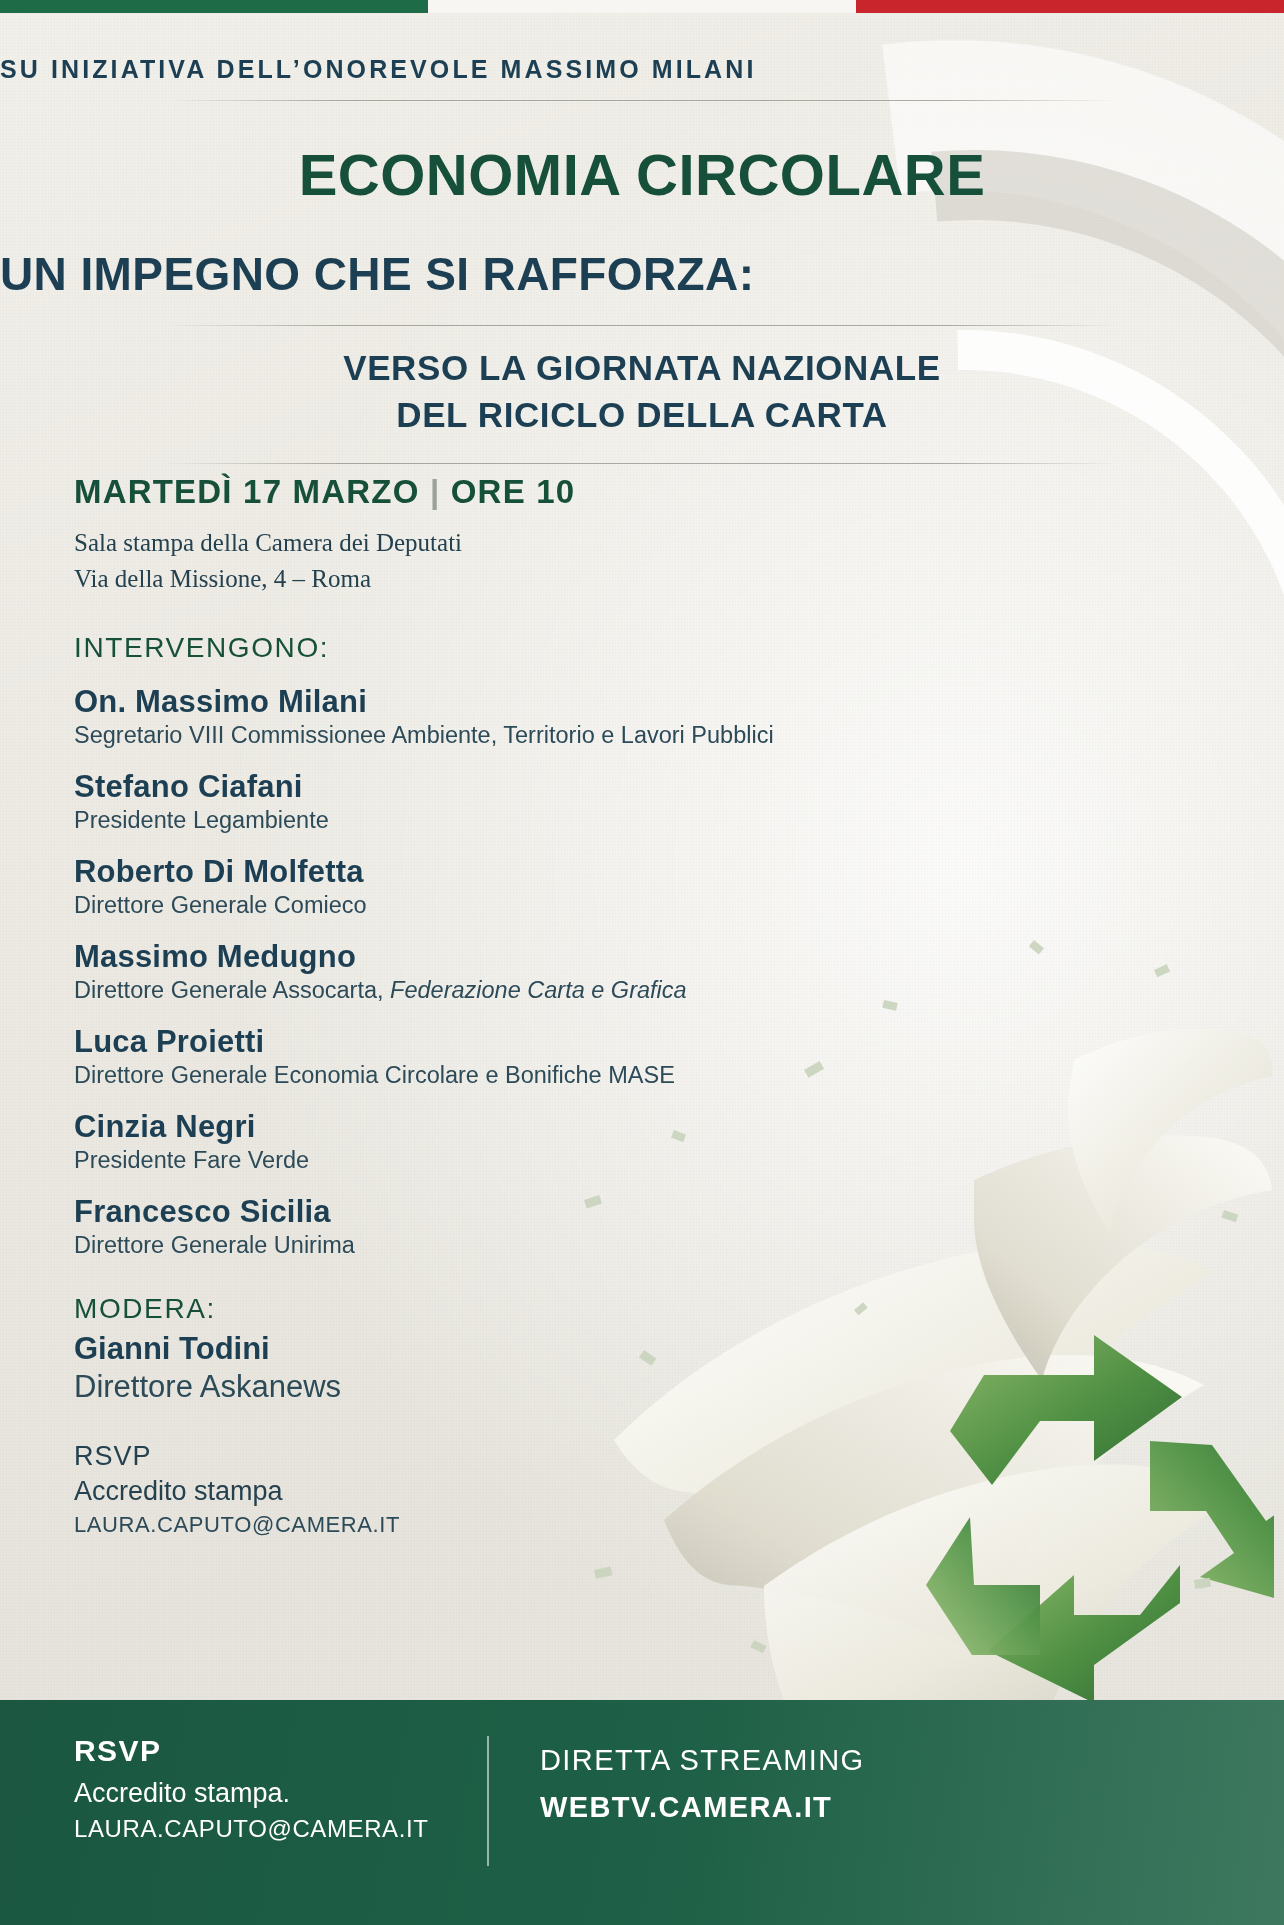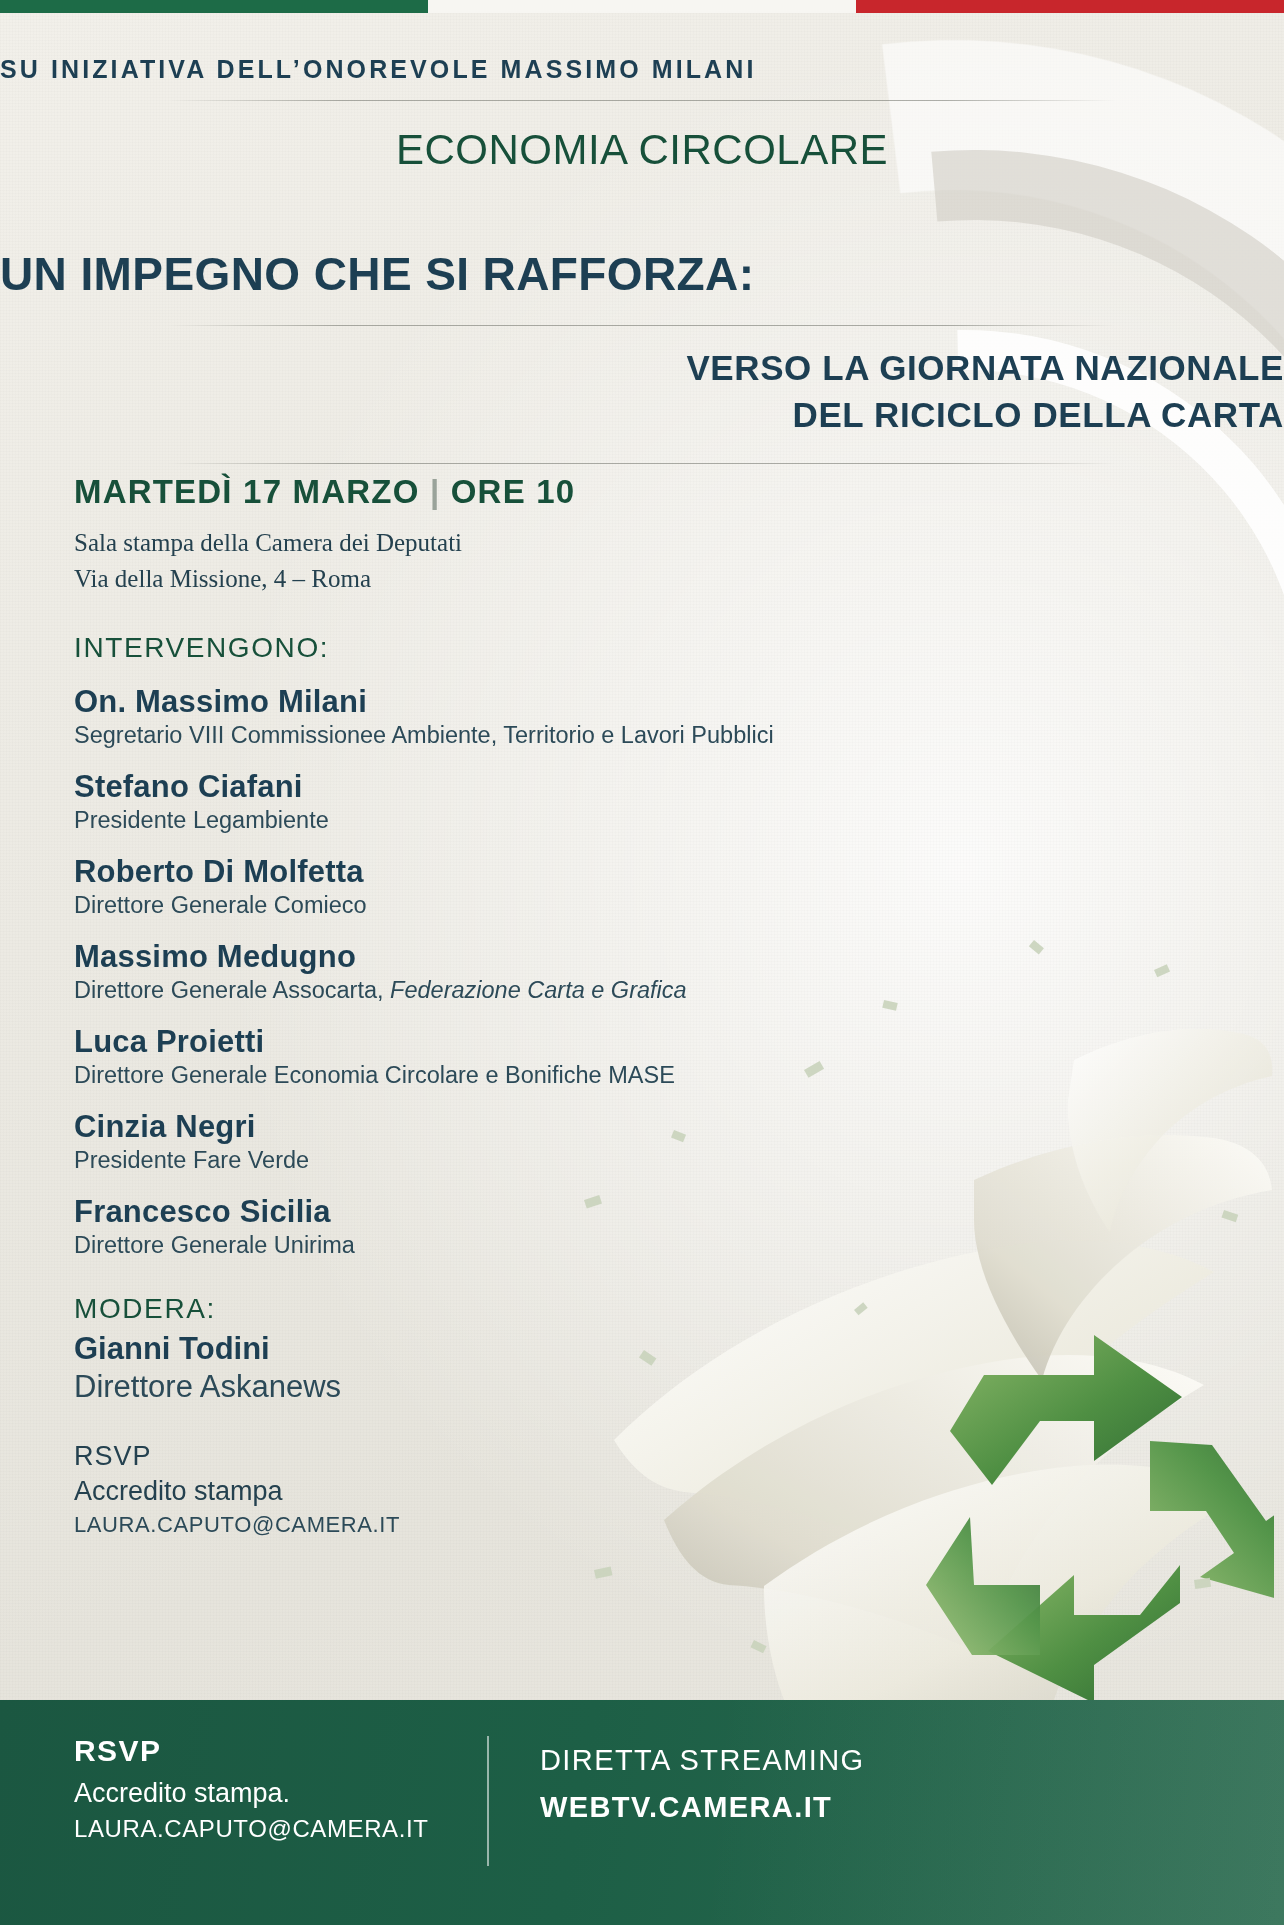--- a/index.html
+++ b/index.html
@@ -78,39 +78,39 @@
   }
   .rule {
     position: absolute; left: 168px; width: 948px; height: 1px;
     background: linear-gradient(to right, rgba(120,120,110,0) 0%, rgba(110,112,104,0.55) 18%, rgba(110,112,104,0.55) 82%, rgba(120,120,110,0) 100%);
   }
   .rule-1 { top: 100px; }
   .rule-2 { top: 325px; }
   .rule-3 { top: 463px; }
 
   .title {
-    position: absolute; top: 129px; left: 0; width: 100%;
+    position: absolute; top: 145px; left: 0; width: 100%;
     text-align: center;
-    font-size: 42px;
-    font-weight: 400;
+    font-size: 58px;
+    font-weight: 700;
     letter-spacing: 0.5px;
     color: #17503a;
     line-height: 1.02;
   }
   .subtitle {
     position: absolute; top: 247px; left: 0; width: 100%;
     text-align: left;
     font-size: 46px;
     font-weight: 700;
     letter-spacing: 0.4px;
     color: #1d3f53;
   }
   .subtitle2 {
     position: absolute; top: 345px; left: 0; width: 100%;
-    text-align: right;
+    text-align: center;
     font-size: 35px;
     font-weight: 700;
     line-height: 1.33;
     letter-spacing: 0.6px;
     color: #1d3f53;
   }
 
   
   .body-block {
     position: absolute;

